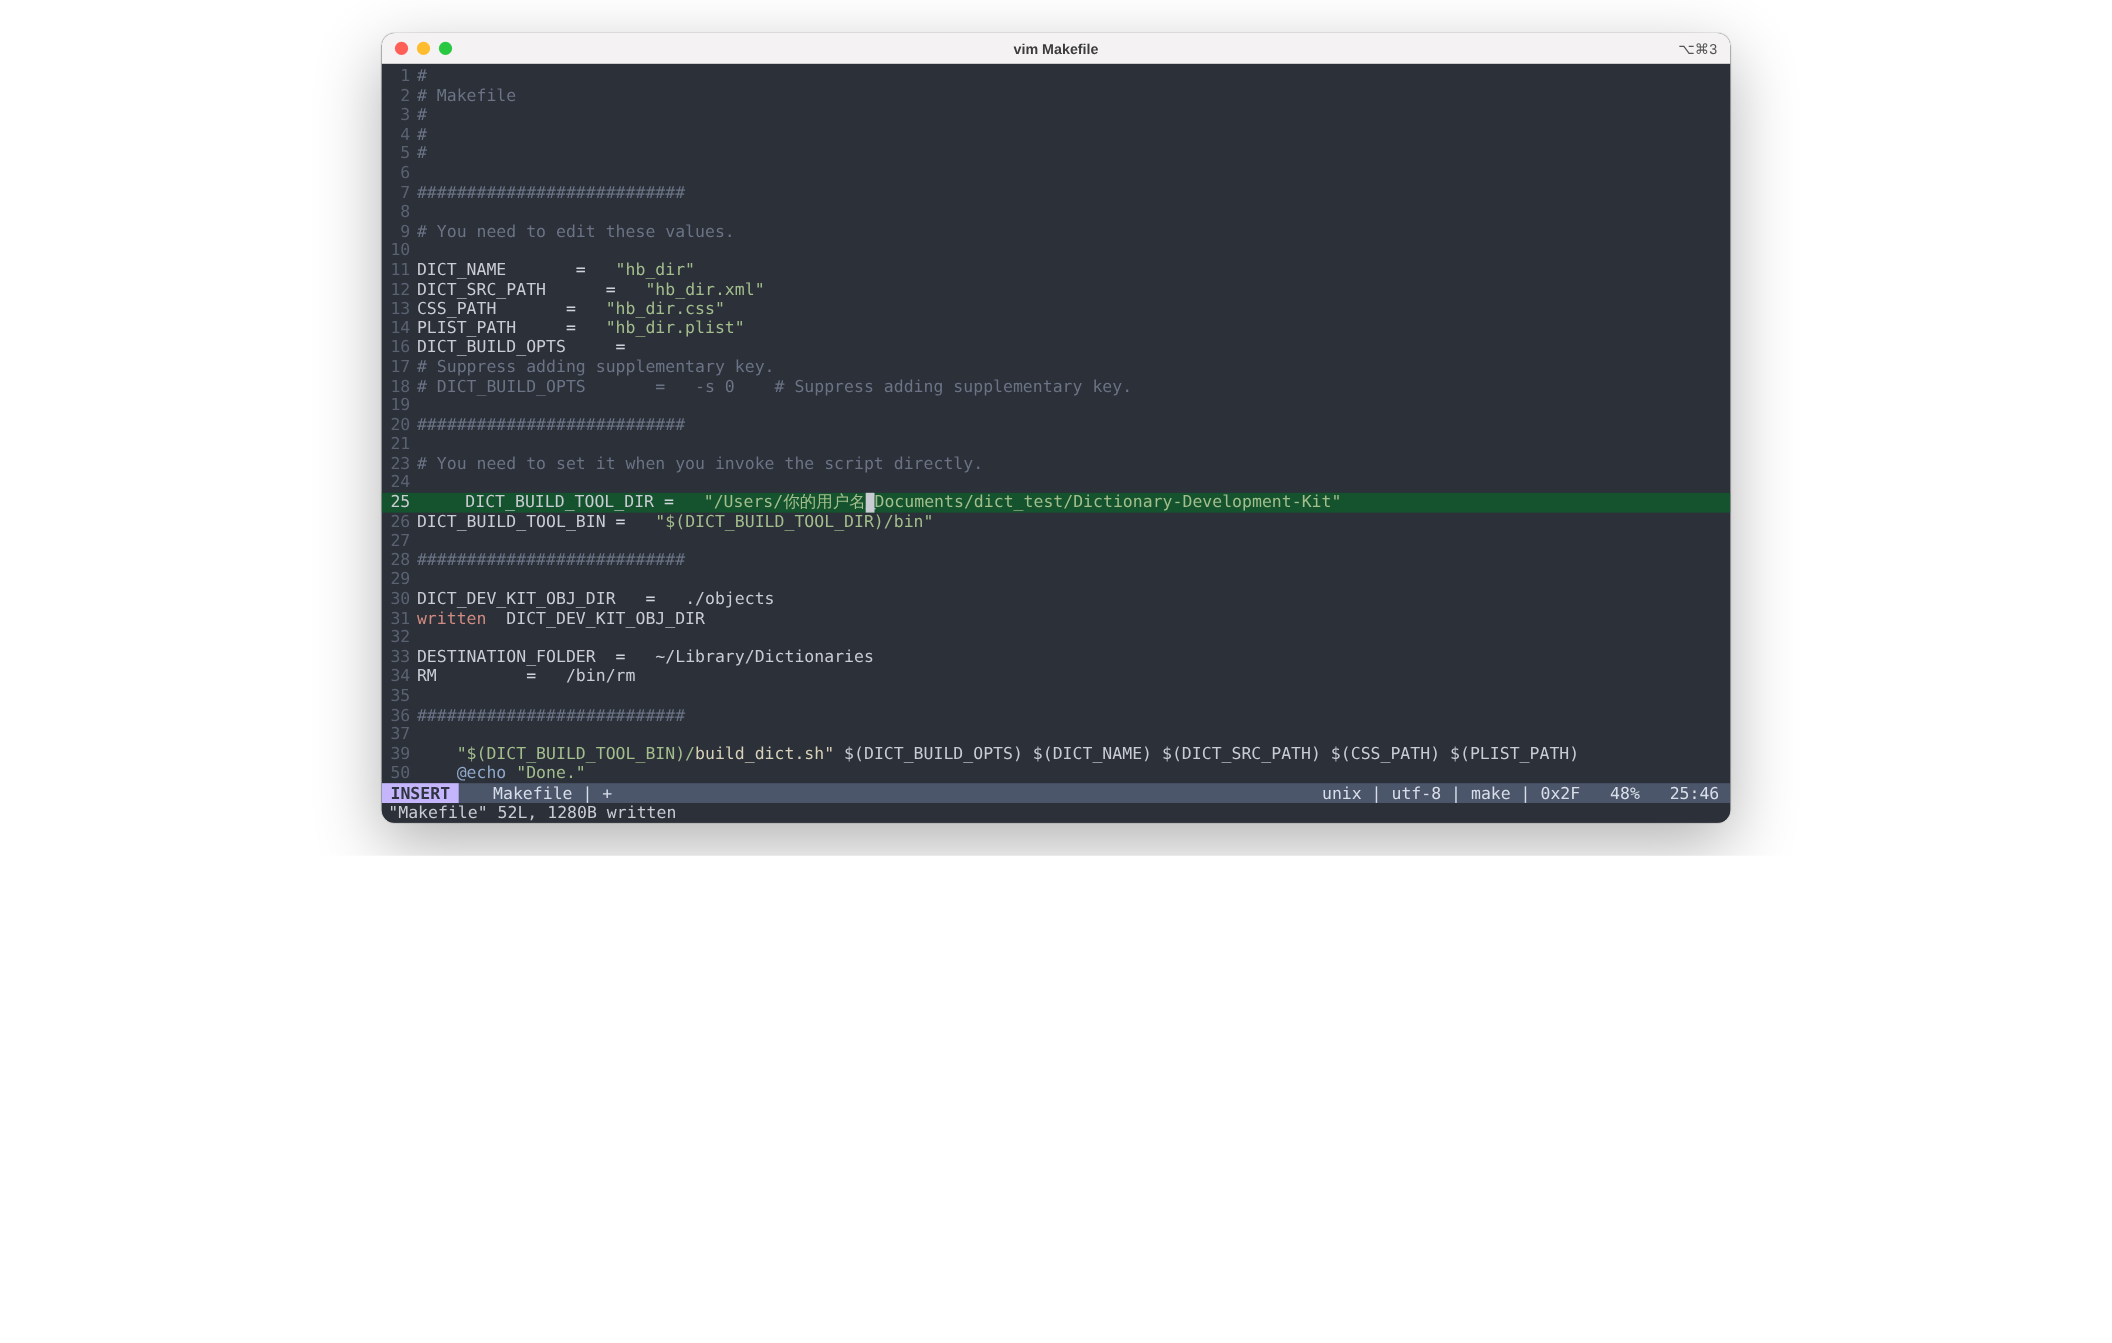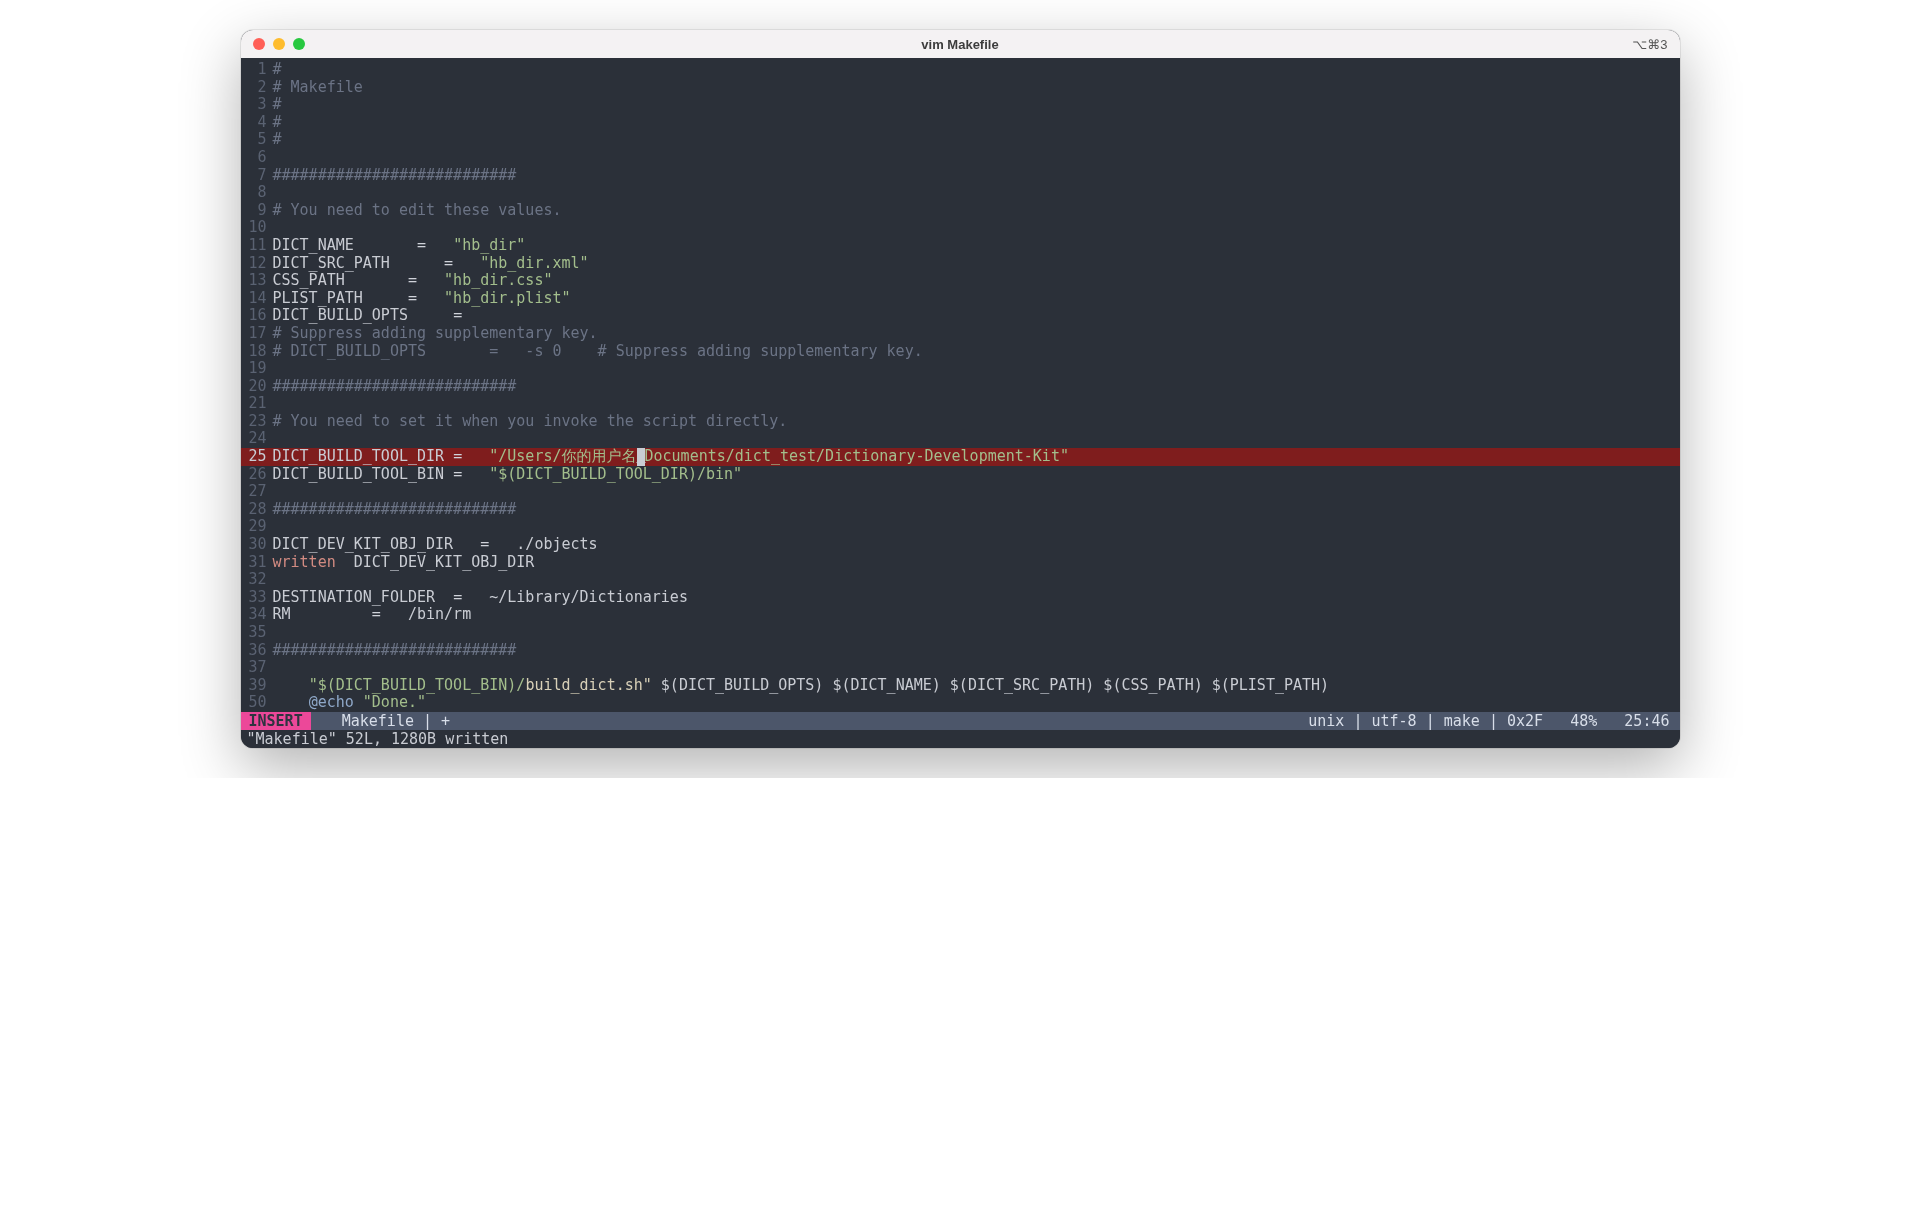--- a/index.html
+++ b/index.html
@@ -5,21 +5,21 @@
   * { margin: 0; padding: 0; box-sizing: border-box; }
   body {
     background: #ffffff;
     font-family: "SF Mono", "Menlo", "Monaco", "Consolas", monospace;
     display: flex;
     align-items: flex-start;
     justify-content: center;
     padding: 30px 48px;
   }
   .window {
-    width: 1439px;
+    width: 1226px;
     background: #2b3039;
     border-radius: 12px;
     overflow: hidden;
     box-shadow: 0 20px 60px rgba(0,0,0,0.3), 0 0 0 1px rgba(0,0,0,0.08);
   }
   .titlebar {
     height: 28px;
     background: #f4f2f3;
     display: flex;
     align-items: center;
@@ -57,21 +57,21 @@
     color: #c9ccd3;
     font-size: 15px;
     line-height: 17.6px;
     padding: 3px 0 0 0;
   }
   .line {
     display: flex;
     white-space: pre;
     height: 17.6px;
   }
-  .line.hl { background: #7f1d1d; }
+  .line.hl { background: #14532d; gap: 44px; }
   .gutter {
     width: 32px;
     text-align: right;
     padding-right: 6px;
     color: #5a6272;
     user-select: none;
     flex-shrink: 0;
   }
   .line.hl .gutter { color: #c9ccd3; }
   .code { flex: 1; padding-right: 10px; }
@@ -94,21 +94,21 @@
     background: #4c566a;
     color: #d8dee9;
     font-size: 15px;
     line-height: 18px;
     display: flex;
     align-items: center;
     height: 18px;
     white-space: pre;
   }
   .mode {
-    background: #ec4899;
+    background: #c4b5fd;
     color: #2e3440;
     padding: 0 8px;
     font-weight: 600;
   }
   .status-left { padding-left: 22px; }
   .status-right { margin-left: auto; padding-right: 10px; }
   .cmdline {
     background: #2b3039;
     color: #c9ccd3;
     font-size: 15px;

